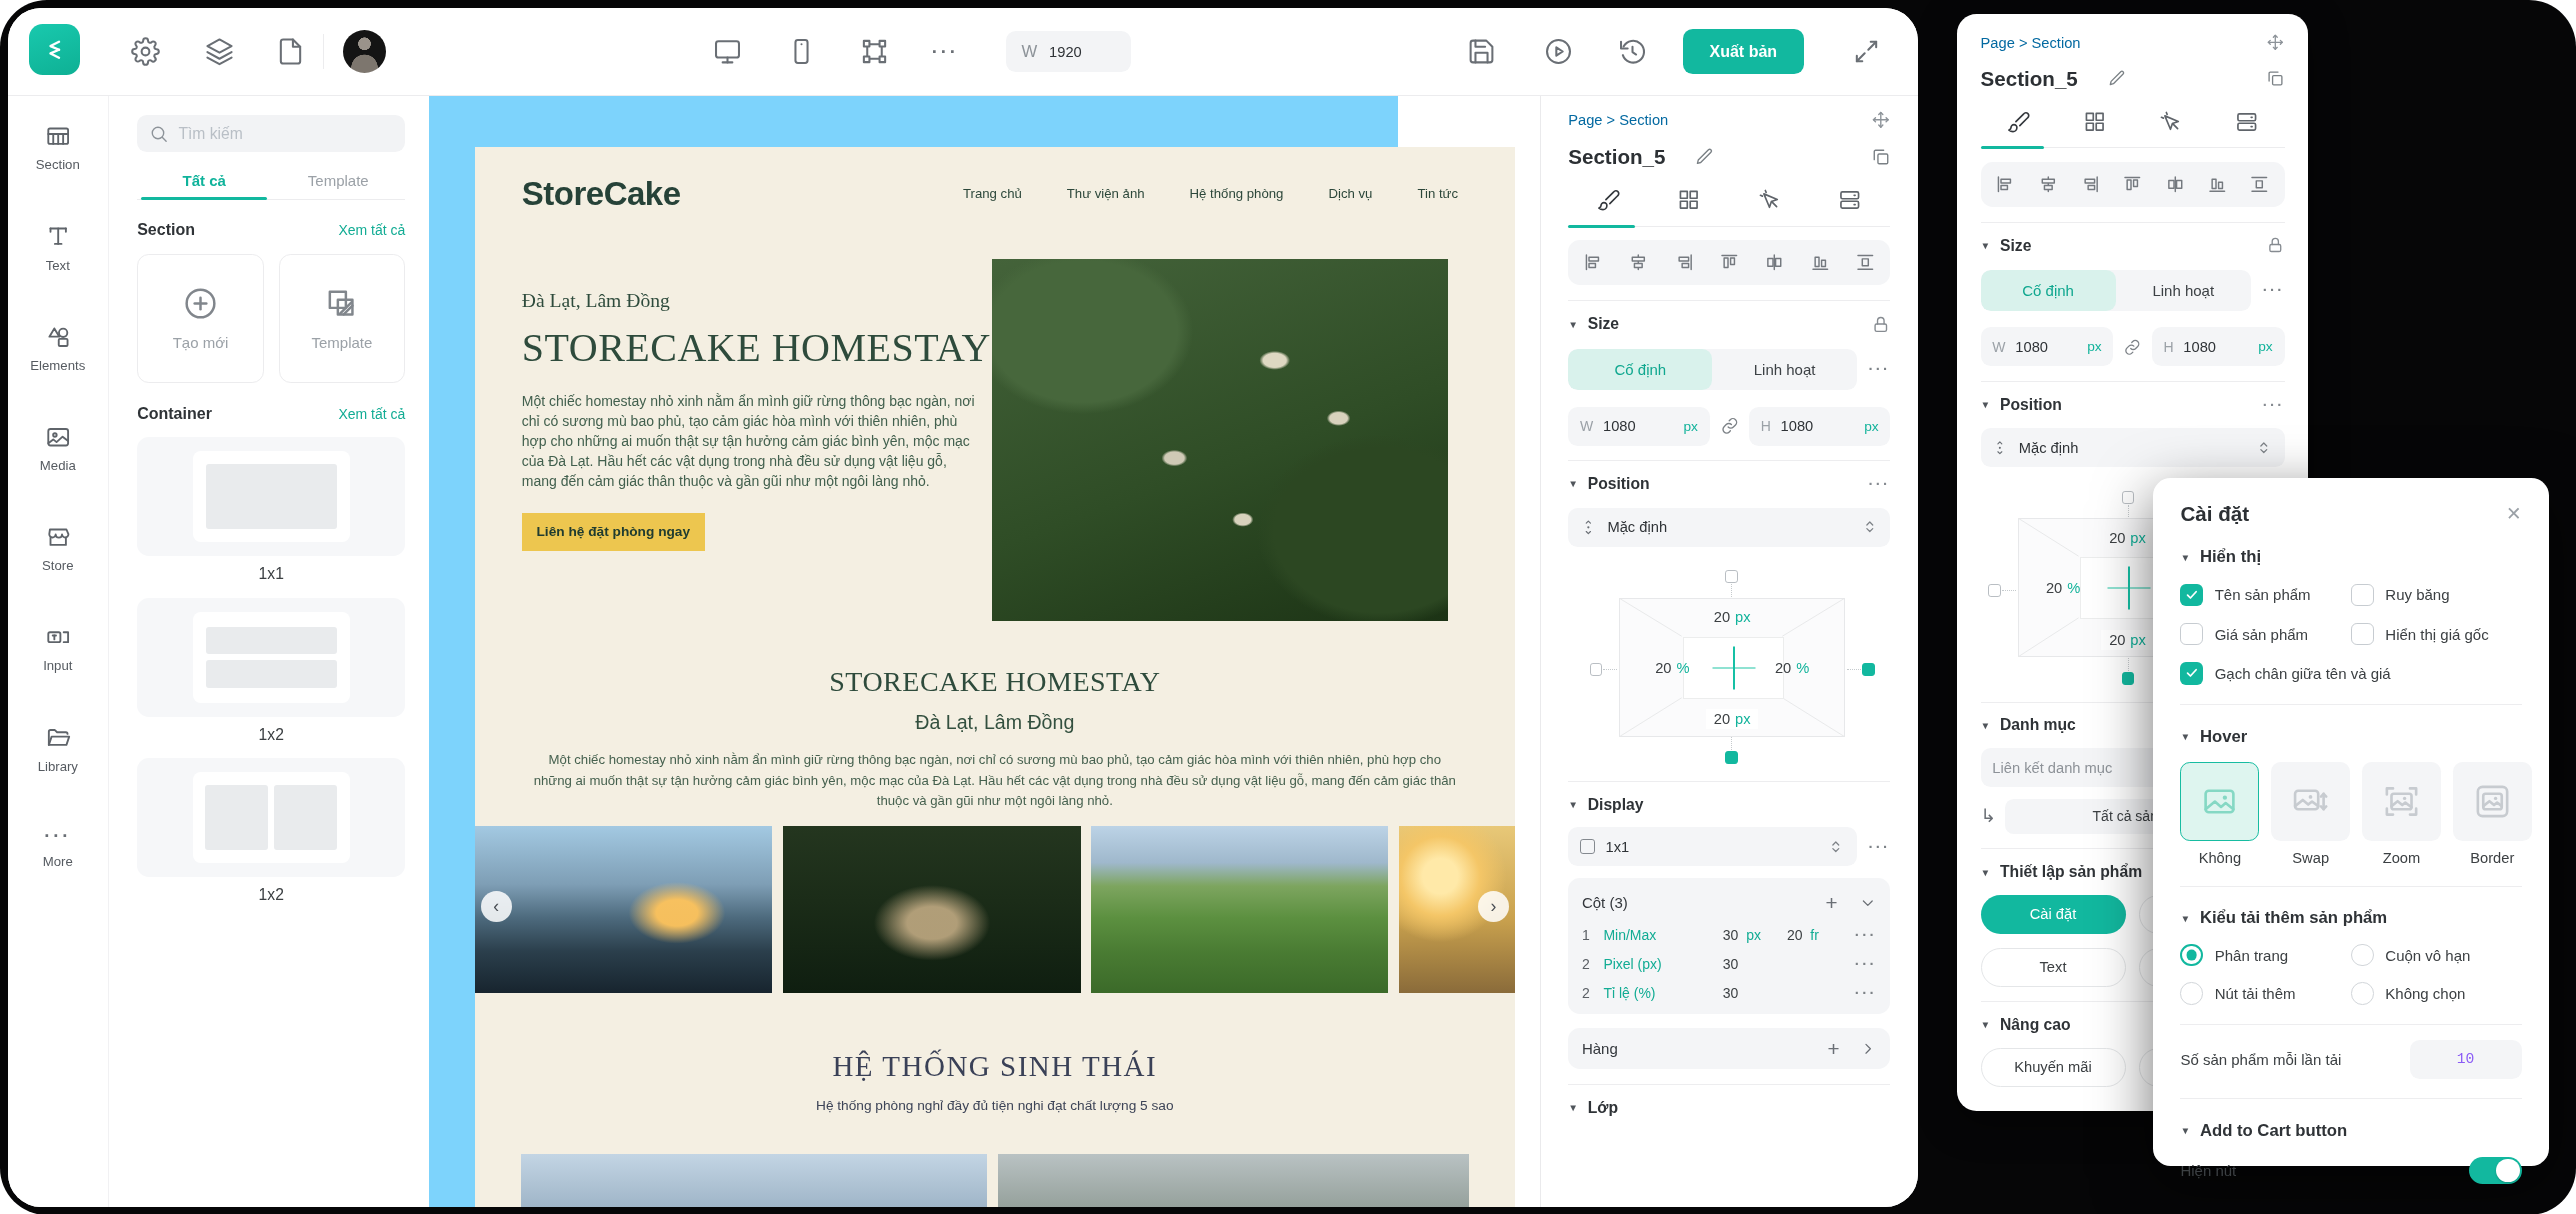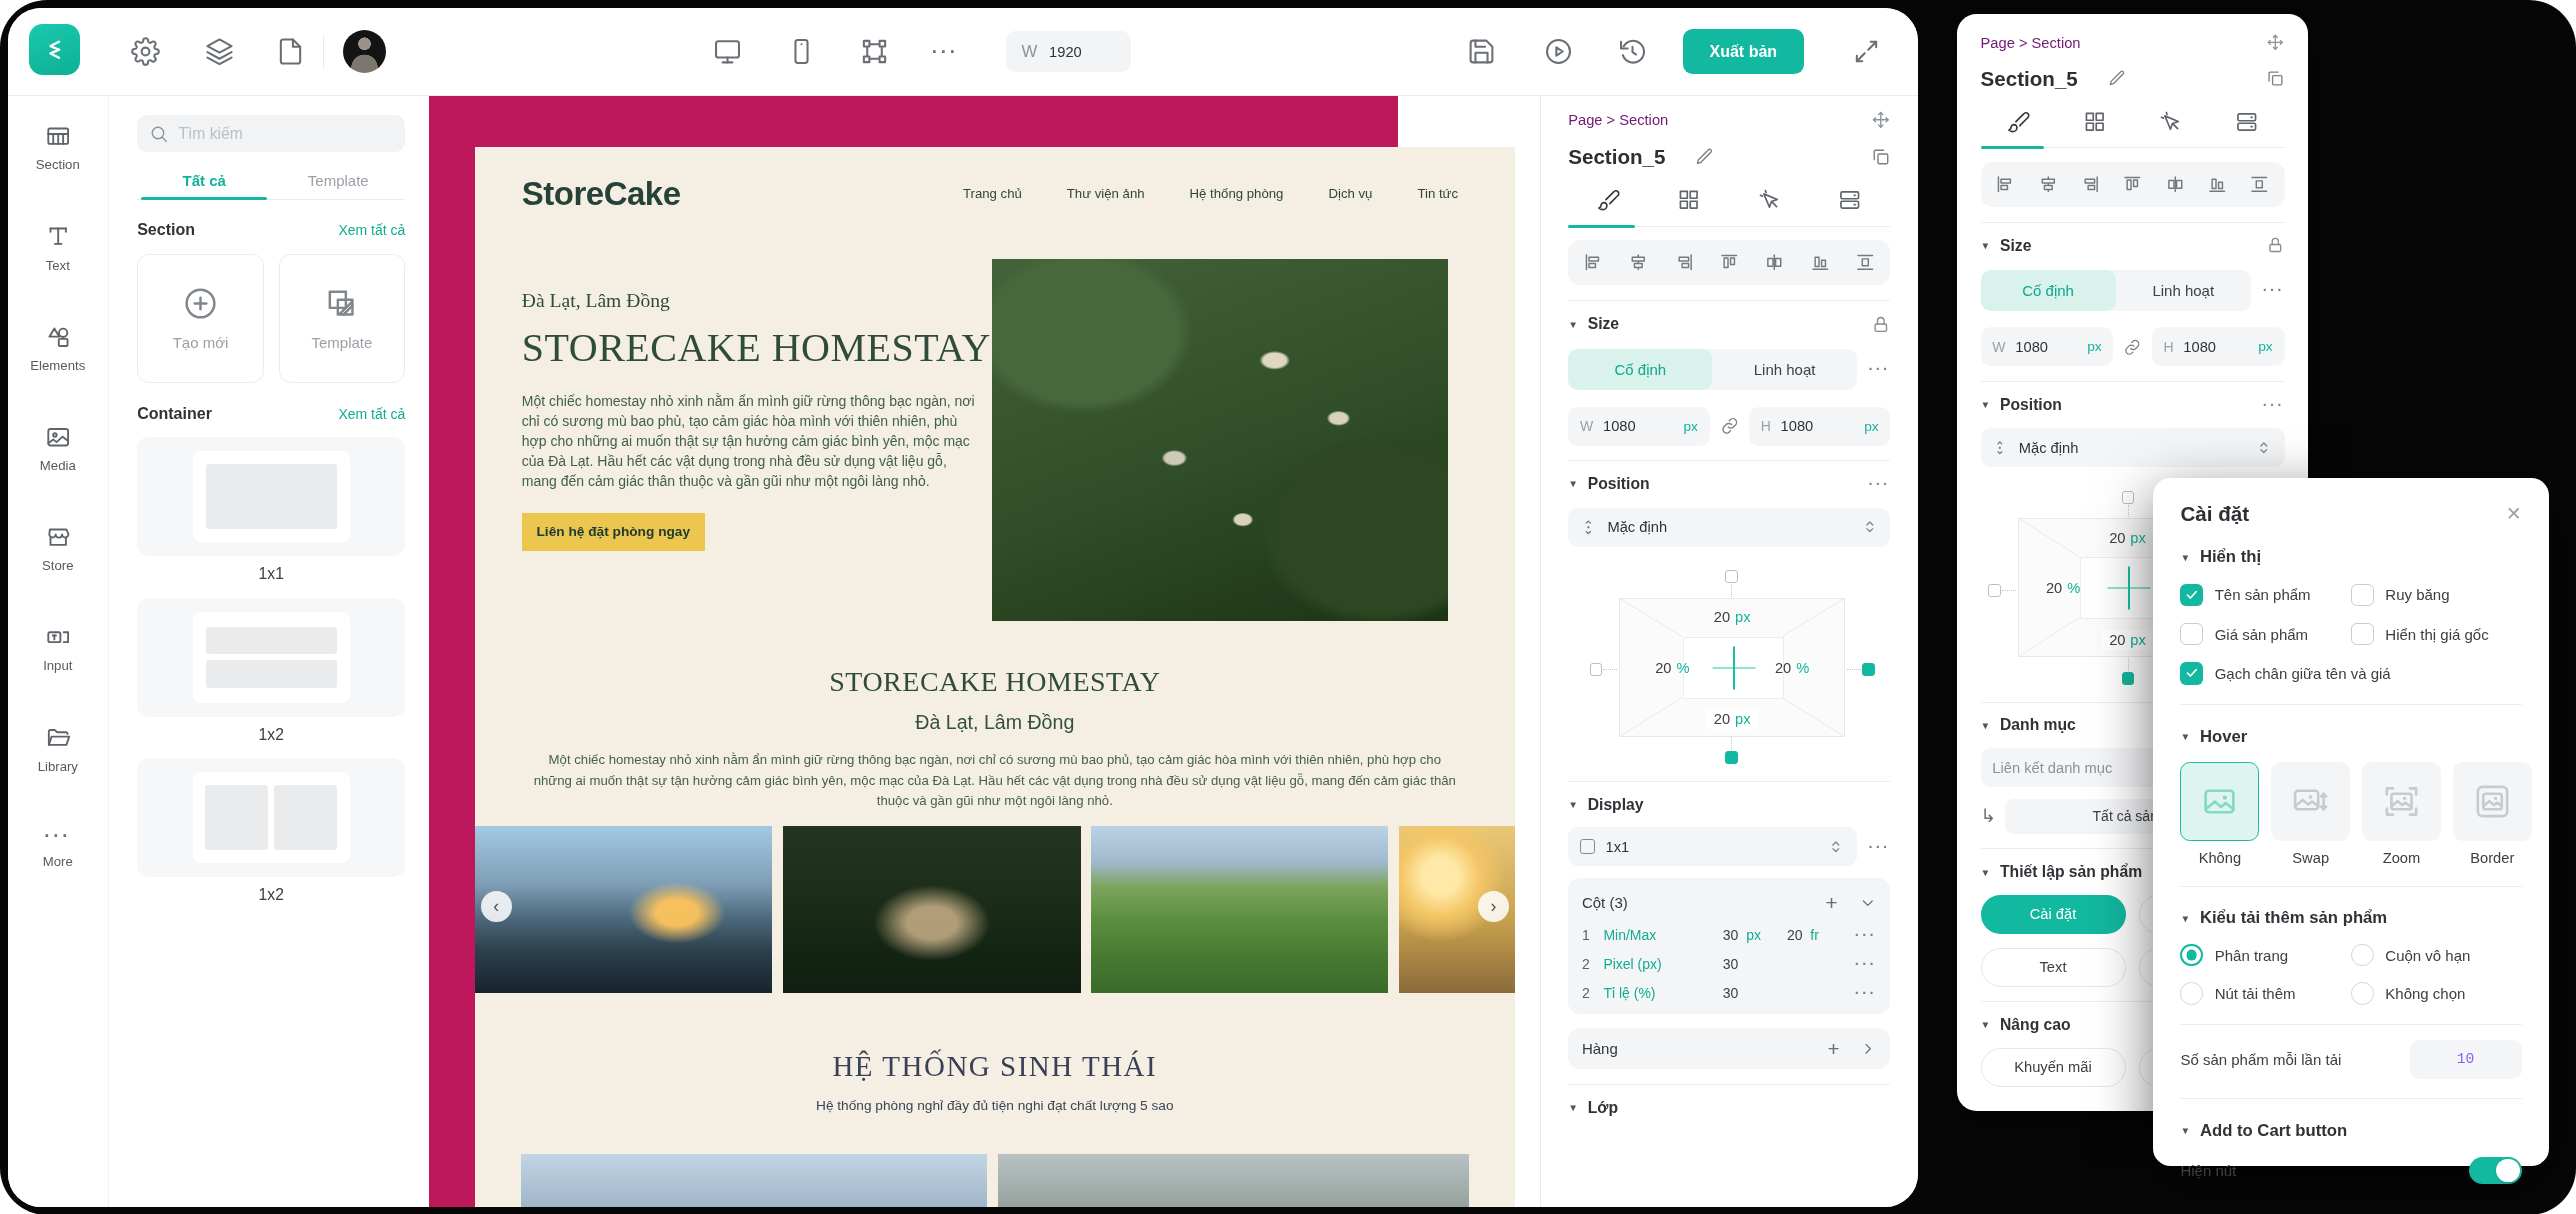--- a/index.html
+++ b/index.html
@@ -45,21 +45,21 @@
   .sec-cards { margin-top:14.7px; display:flex; gap:14.7px; }
   .sec-card { width:127px; height:129px; border:1px solid #ececee; border-radius:11.8px; background:#fff; display:flex; flex-direction:column; align-items:center; justify-content:center; gap:12.7px; color:#81868c; cursor:pointer; }
   .sec-card svg { width:35px; height:35px; }
   .sec-card .lbl { font-size:15px; color:#9ba1a7; }
   .cont-card { margin-top:14.7px; background:#f6f7f9; border-radius:11.8px; height:119px; display:flex; align-items:center; justify-content:center; cursor:pointer; }
   .cont-frame { width:157px; height:91px; background:#fff; border-radius:7.8px; display:flex; align-items:center; justify-content:center; gap:5.9px; }
   .blk { background:#e9ebed; border-radius:2.9px; }
   .cont-lbl { text-align:center; margin-top:8.8px; font-size:15.7px; color:#3c4043; }
 
   
-  .canvas { position:absolute; left:421px; top:88px; width:969px; bottom:0; background:#be185d; z-index:1; }
+  .canvas { position:absolute; left:421px; top:88px; width:969px; bottom:0; background:#7dd3fc; z-index:1; }
   .site { position:absolute; left:46px; top:51px; width:1040px; height:1060px; background:#f4efe2; overflow:hidden; }
   .site-header { height:94px; display:flex; align-items:center; padding:0 47px; }
   .brand { font-size:33px; font-weight:bold; color:#264238; letter-spacing:-0.5px; }
   .site-nav { margin-left:auto; display:flex; gap:45px; padding-right:9.8px; }
   .site-nav span { font-size:13.2px; color:#2c473a; cursor:pointer; }
   .hero { position:relative; height:396px; }
   .hero-text { position:absolute; left:47px; top:49px; width:460px; }
   .hero-loc { font-family:"Liberation Serif", serif; font-size:19.6px; color:#2e4b3c; }
   .hero-title { font-family:"Liberation Serif", serif; font-size:40px; color:#2e4b3c; margin-top:12.7px; letter-spacing:0.5px; white-space:nowrap; }
   .hero-body { margin-top:19.6px; font-size:14px; line-height:20px; color:#42604e; }
@@ -99,21 +99,21 @@
   .eco-sub { margin-top:15.7px; font-size:13.7px; color:#3d4457; }
   .bottom-imgs { display:flex; gap:10.8px; margin:41px 46px 0; }
   .bi1 { width:466px; height:235px; background:
       linear-gradient(180deg,#c3d5e4 0%,#9db3c6 24%,#6d9a54 46%,#4f833a 72%,#3f7230 100%); }
   .bi2 { flex:1; height:235px; background:
       linear-gradient(180deg,#b9c2c3 0%,#8a968f 30%,#4d5b52 62%,#2c3a33 100%); }
 
   
   .inspector { position:absolute; left:1532px; top:88px; right:0; bottom:0; background:#fff; border-left:1px solid #eaeaec; padding:14.7px 27.4px 0; z-index:5; }
   .panel2 { position:absolute; left:1957px; top:13.7px; width:351px; height:1097px; background:#fff; border-radius:19.6px; padding:19.6px 23.5px 0; box-shadow:0 9.8px 39px rgba(0,0,0,.45); z-index:10; }
-  .bc-row { display:flex; justify-content:space-between; align-items:center; color:#701a75; font-size:14.7px;text-align:center; }
+  .bc-row { display:flex; justify-content:space-between; align-items:center; color:#0369a1; font-size:14.7px;text-align:center; }
   .bc-row .mv { color:#8d9399; }
   .title-row { margin-top:14.7px; display:flex; align-items:center; gap:30px; }
   .title-row .t { font-size:20.6px; font-weight:bold; color:#2c3034; }
   .title-row .pen { color:#7a8085; cursor:pointer; }
   .title-row .cp { margin-left:auto; color:#7a8085; cursor:pointer; }
   .insp-tabs { margin-top:19.6px; border-bottom:1px solid #ececee; display:flex; position:relative; padding-bottom:13.7px; }
   .itab { flex:1; display:flex; justify-content:center; color:#5f646a; cursor:pointer; }
   .itab svg { width:23.5px; height:23.5px; }
   .itab-underline { position:absolute; left:0; bottom:-2px; width:67px; height:2.9px; border-radius:2px; background:#12b89f; }
   .align-bar { margin-top:13.7px; background:#f4f5f7; border-radius:11.8px; height:45px; display:flex; align-items:center; justify-content:space-between; padding:0 14.7px; color:#74797f; }

